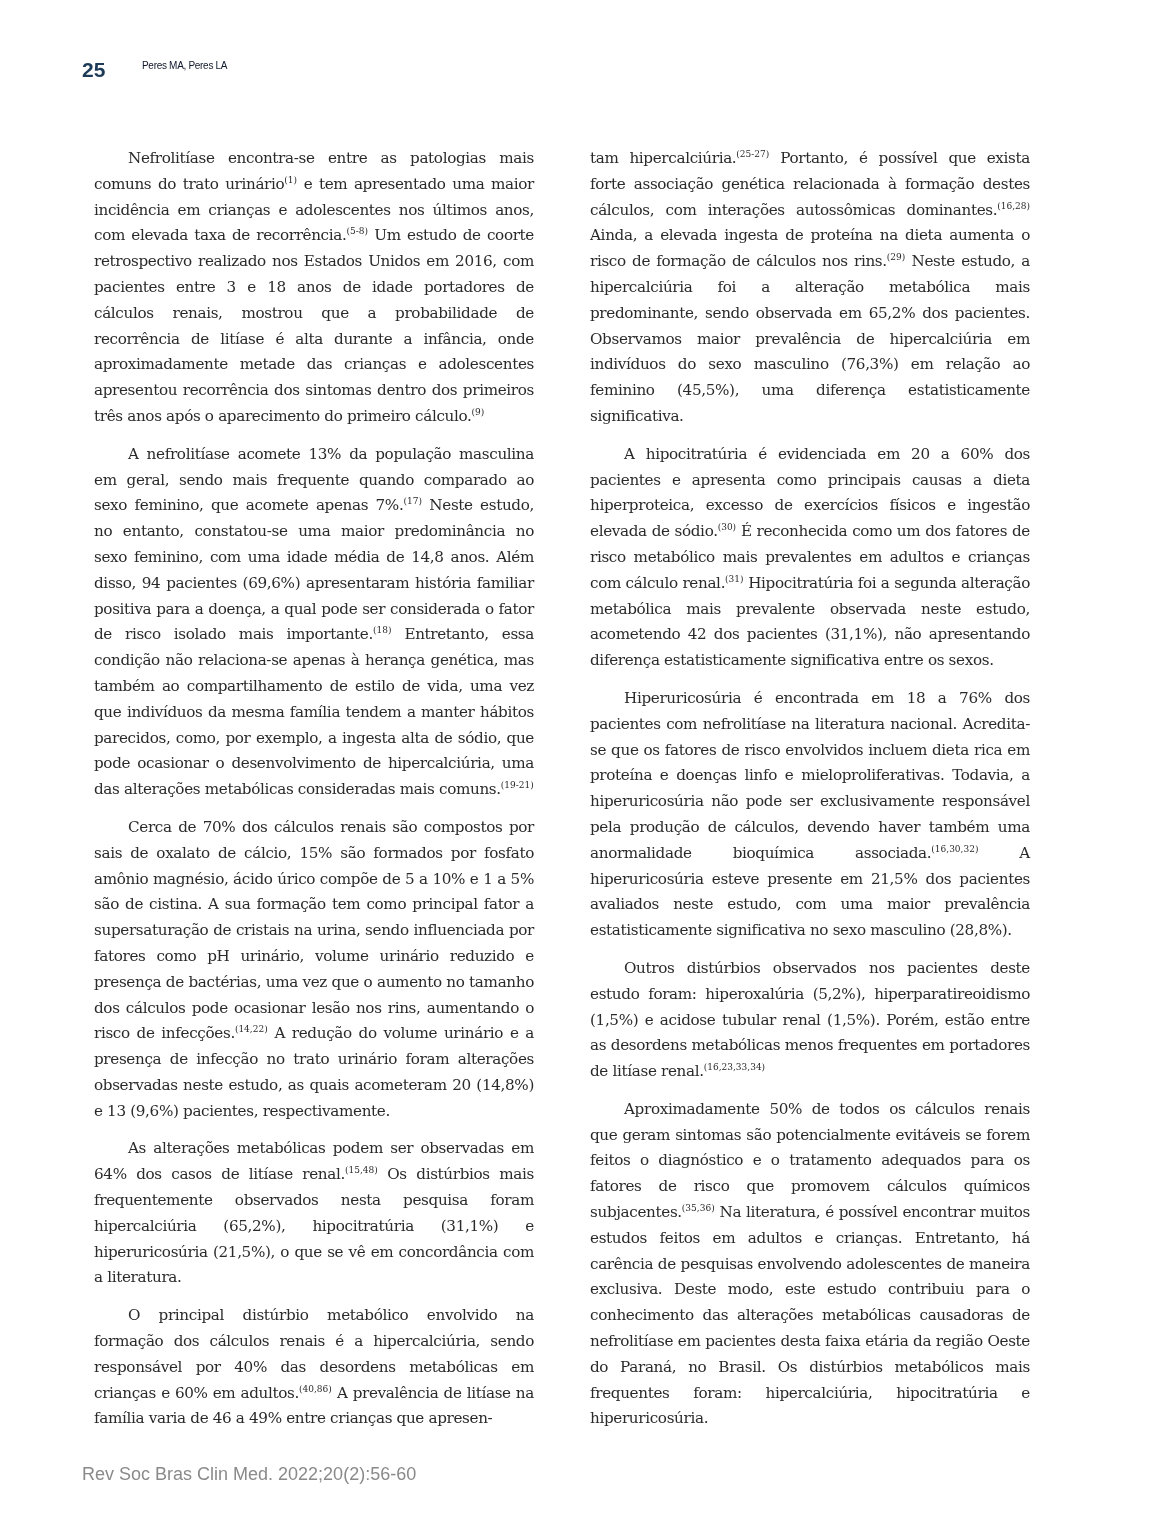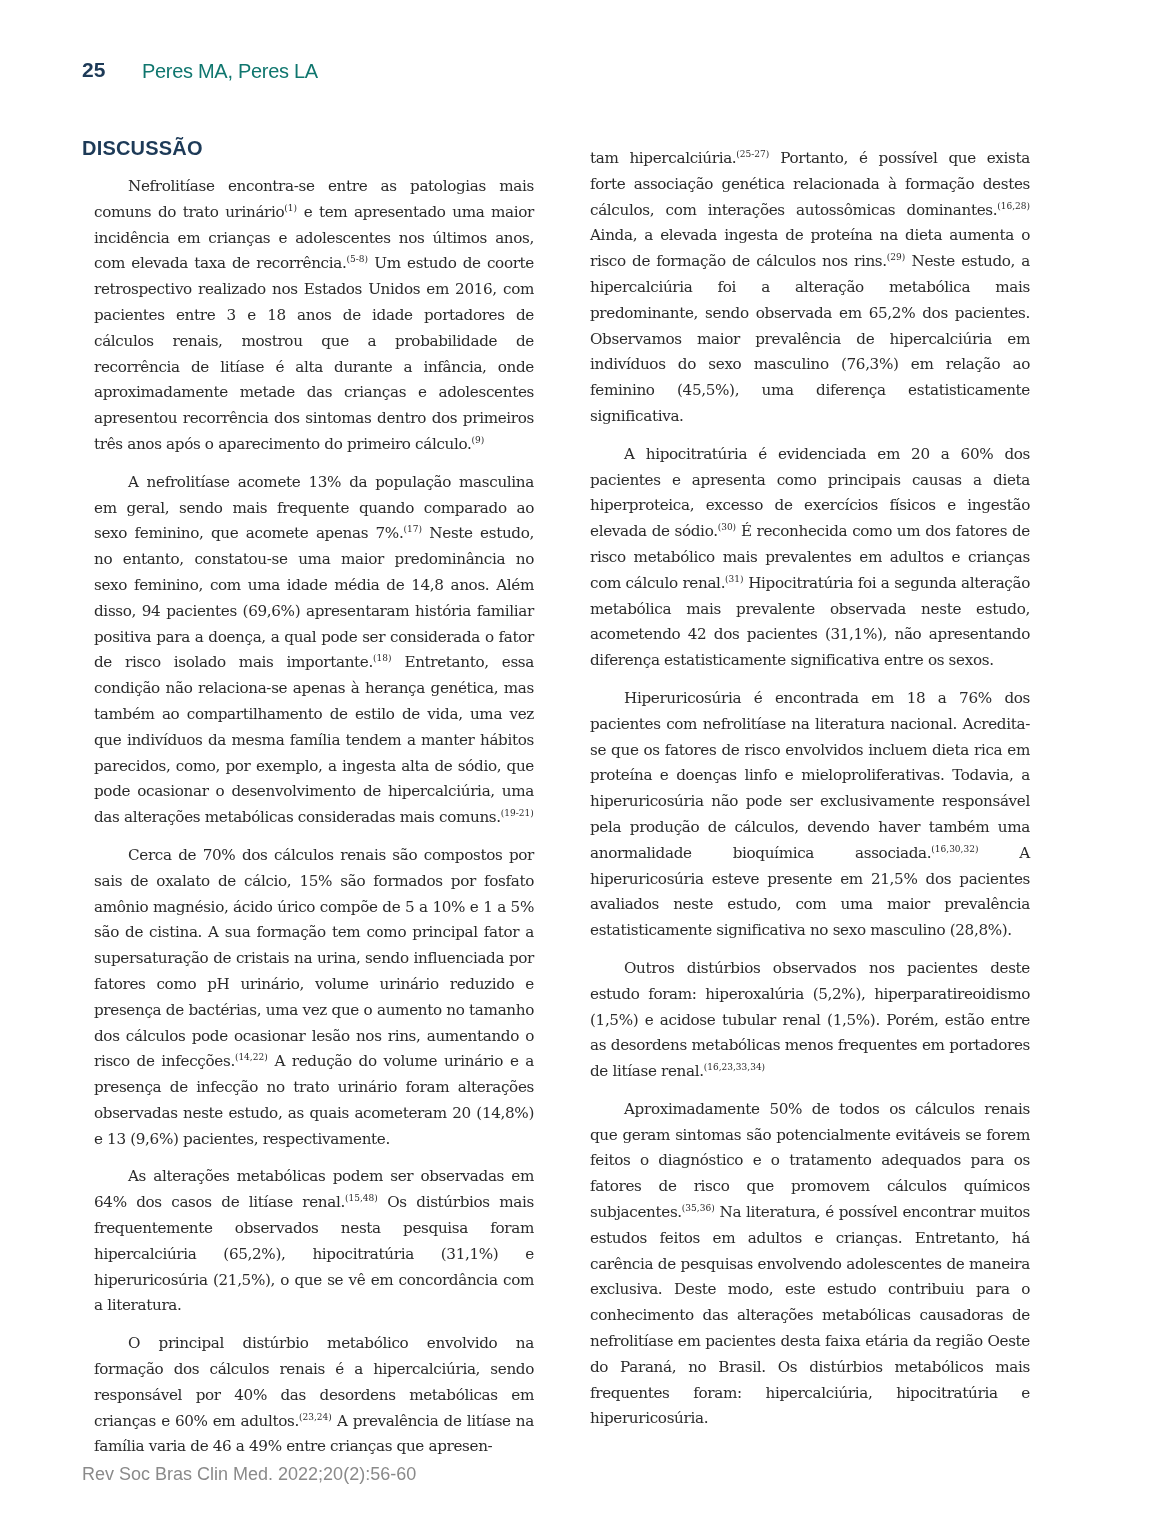--- a/index.html
+++ b/index.html
@@ -4,21 +4,21 @@
   <style>
     html, body { margin: 0; padding: 0; background: #ffffff; }
     body { width: 1152px; height: 1536px; position: relative; overflow: hidden; }
     .page-number {
       position: absolute; left: 82px; top: 58px;
       font-family: "Liberation Sans", sans-serif; font-weight: bold;
       font-size: 21px; color: #1d3a57;
     }
     .running-head {
       position: absolute; left: 142px; top: 60px;
-      font-family: "Liberation Sans", sans-serif; font-size: 20px; color: #0f766e;
+      font-family: "Liberation Sans", sans-serif; font-size: 10px; color: #0f172a;
       letter-spacing: -0.3px;
     }
     .col {
       position: absolute; top: 134px; width: 464px;
       font-family: "DejaVu Serif", serif; font-size: 15.2px; line-height: 25.8px;
       color: #2a2a2a; text-align: justify; hyphens: manual;
       letter-spacing: -0.35px;
     }
     .col-left { left: 82px; }
     .col-right { left: 578px; top: 134px; }
@@ -35,27 +35,26 @@
       font-family: "Liberation Sans", sans-serif; font-size: 18px; color: #8a8a8a;
     }
   </style>
 </head>
 <body>
 
 <div class="page-number">25</div>
 <div class="running-head">Peres MA, Peres LA</div>
 
 <div class="col col-left">
-  <h2 class="section-title">DISCUSSÃO</h2>
   <div>
       <p><span>Nefrolitíase encontra-se entre as patologias mais comuns do trato urinário</span><sup>(1)</sup><span> e tem apresentado uma maior incidência em crianças e adolescentes nos últimos anos, com elevada taxa de recorrência.</span><sup>(5-8)</sup><span> Um estudo de coorte retrospectivo realizado nos Estados Unidos em 2016, com pacientes entre 3 e 18 anos de idade portadores de cálculos renais, mostrou que a probabilidade de recorrência de litíase é alta durante a infância, onde aproximadamente metade das crianças e adolescentes apresentou recorrência dos sintomas dentro dos primeiros três anos após o aparecimento do primeiro cálculo.</span><sup>(9)</sup></p>
       <p><span>A nefrolitíase acomete 13% da população masculina em geral, sendo mais frequente quando comparado ao sexo feminino, que acomete apenas 7%.</span><sup>(17)</sup><span> Neste estudo, no entanto, constatou-se uma maior predominância no sexo feminino, com uma idade média de 14,8 anos. Além disso, 94 pacientes (69,6%) apresentaram história familiar positiva para a doença, a qual pode ser considerada o fator de risco isolado mais importante.</span><sup>(18)</sup><span> Entretanto, essa condição não relaciona-se apenas à herança genética, mas também ao compartilhamento de estilo de vida, uma vez que indivíduos da mesma família tendem a manter hábitos parecidos, como, por exemplo, a ingesta alta de sódio, que pode ocasionar o desenvolvimento de hipercalciúria, uma das alterações metabólicas consideradas mais comuns.</span><sup>(19-21)</sup></p>
       <p><span>Cerca de 70% dos cálculos renais são compostos por sais de oxalato de cálcio, 15% são formados por fosfato amônio magnésio, ácido úrico compõe de 5 a 10% e 1 a 5% são de cistina. A sua formação tem como principal fator a supersaturação de cristais na urina, sendo influenciada por fatores como pH urinário, volume urinário reduzido e presença de bactérias, uma vez que o aumento no tamanho dos cálculos pode ocasionar lesão nos rins, aumentando o risco de infecções.</span><sup>(14,22)</sup><span> A redução do volume urinário e a presença de infecção no trato urinário foram alterações observadas neste estudo, as quais acometeram 20 (14,8%) e 13 (9,6%) pacientes, respectivamente.</span></p>
       <p><span>As alterações metabólicas podem ser observadas em 64% dos casos de litíase renal.</span><sup>(15,48)</sup><span> Os distúrbios mais frequentemente observados nesta pesquisa foram hipercalciúria (65,2%), hipocitratúria (31,1%) e hiperuricosúria (21,5%), o que se vê em concordância com a literatura.</span></p>
-      <p><span>O principal distúrbio metabólico envolvido na formação dos cálculos renais é a hipercalciúria, sendo responsável por 40% das desordens metabólicas em crianças e 60% em adultos.</span><sup>(23,24)</sup><span> A prevalência de litíase na família varia de 46 a 49% entre crianças que apresen-</span></p>
+      <p><span>O principal distúrbio metabólico envolvido na formação dos cálculos renais é a hipercalciúria, sendo responsável por 40% das desordens metabólicas em crianças e 60% em adultos.</span><sup>(40,86)</sup><span> A prevalência de litíase na família varia de 46 a 49% entre crianças que apresen-</span></p>
     </div>
 </div>
 
 <div class="col col-right">
   <div>
       <p class="noindent"><span>tam hipercalciúria.</span><sup>(25-27)</sup><span> Portanto, é possível que exista forte associação genética relacionada à formação destes cálculos, com interações autossômicas dominantes.</span><sup>(16,28)</sup><span> Ainda, a elevada ingesta de proteína na dieta aumenta o risco de formação de cálculos nos rins.</span><sup>(29)</sup><span> Neste estudo, a hipercalciúria foi a alteração metabólica mais predominante, sendo observada em 65,2% dos pacientes. Observamos maior prevalência de hipercalciúria em indivíduos do sexo masculino (76,3%) em relação ao feminino (45,5%), uma diferença estatisticamente significativa.</span></p>
       <p><span>A hipocitratúria é evidenciada em 20 a 60% dos pacientes e apresenta como principais causas a dieta hiperproteica, excesso de exercícios físicos e ingestão elevada de sódio.</span><sup>(30)</sup><span> É reconhecida como um dos fatores de risco metabólico mais prevalentes em adultos e crianças com cálculo renal.</span><sup>(31)</sup><span> Hipocitratúria foi a segunda alteração metabólica mais prevalente observada neste estudo, acometendo 42 dos pacientes (31,1%), não apresentando diferença estatisticamente significativa entre os sexos.</span></p>
       <p><span>Hiperuricosúria é encontrada em 18 a 76% dos pacientes com nefrolitíase na literatura nacional. Acredita-se que os fatores de risco envolvidos incluem dieta rica em proteína e doenças linfo e mieloproliferativas. Todavia, a hiperuricosúria não pode ser exclusivamente responsável pela produção de cálculos, devendo haver também uma anormalidade bioquímica associada.</span><sup>(16,30,32)</sup><span> A hiperuricosúria esteve presente em 21,5% dos pacientes avaliados neste estudo, com uma maior prevalência estatisticamente significativa no sexo masculino (28,8%).</span></p>
       <p><span>Outros distúrbios observados nos pacientes deste estudo foram: hiperoxalúria (5,2%), hiperparatireoidismo (1,5%) e acidose tubular renal (1,5%). Porém, estão entre as desordens metabólicas menos frequentes em portadores de litíase renal.</span><sup>(16,23,33,34)</sup></p>
       <p><span>Aproximadamente 50% de todos os cálculos renais que geram sintomas são potencialmente evitáveis se forem feitos o diagnóstico e o tratamento adequados para os fatores de risco que promovem cálculos químicos subjacentes.</span><sup>(35,36)</sup><span> Na literatura, é possível encontrar muitos estudos feitos em adultos e crianças. Entretanto, há carência de pesquisas envolvendo adolescentes de maneira exclusiva. Deste modo, este estudo contribuiu para o conhecimento das alterações metabólicas causadoras de nefrolitíase em pacientes desta faixa etária da região Oeste do Paraná, no Brasil. Os distúrbios metabólicos mais frequentes foram: hipercalciúria, hipocitratúria e hiperuricosúria.</span></p>

